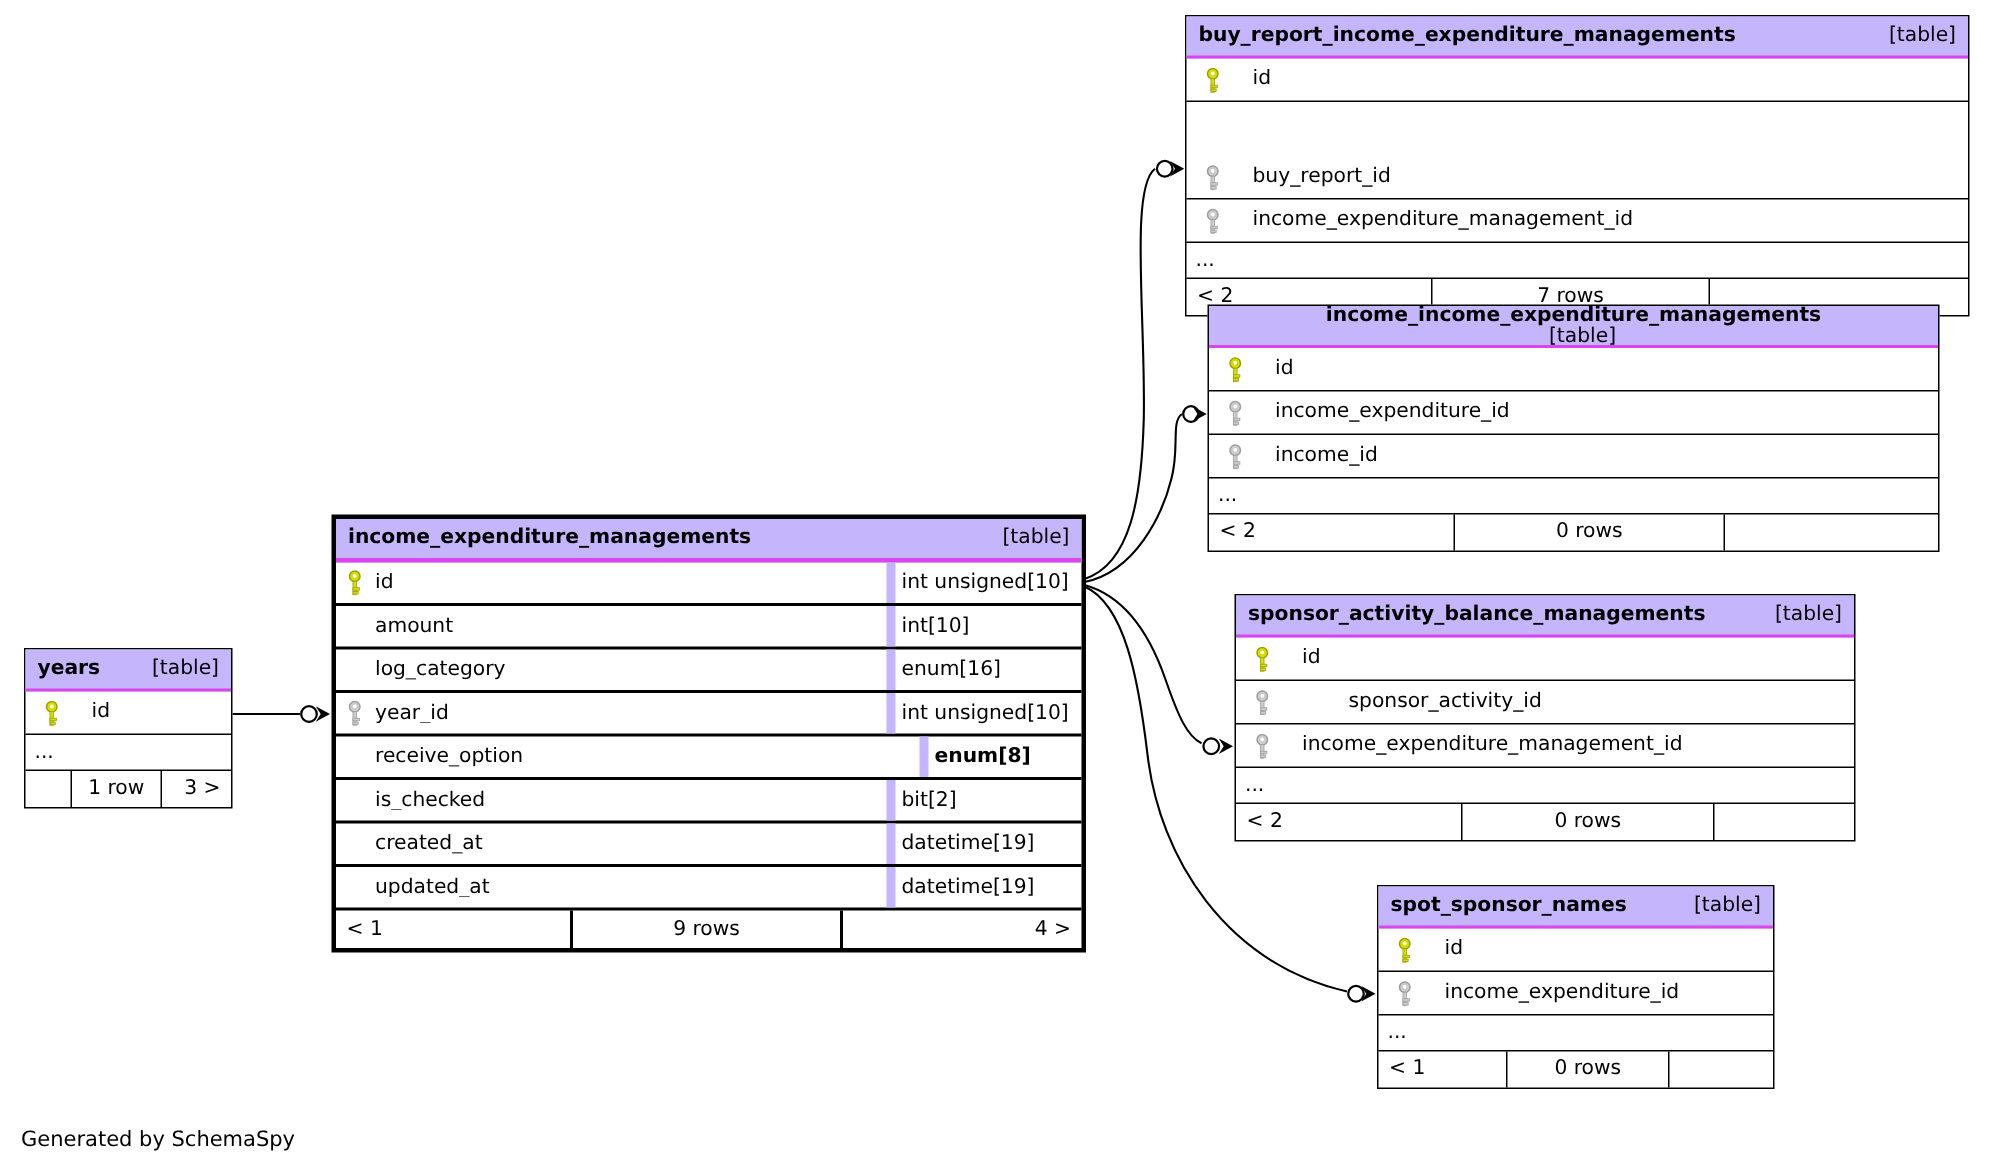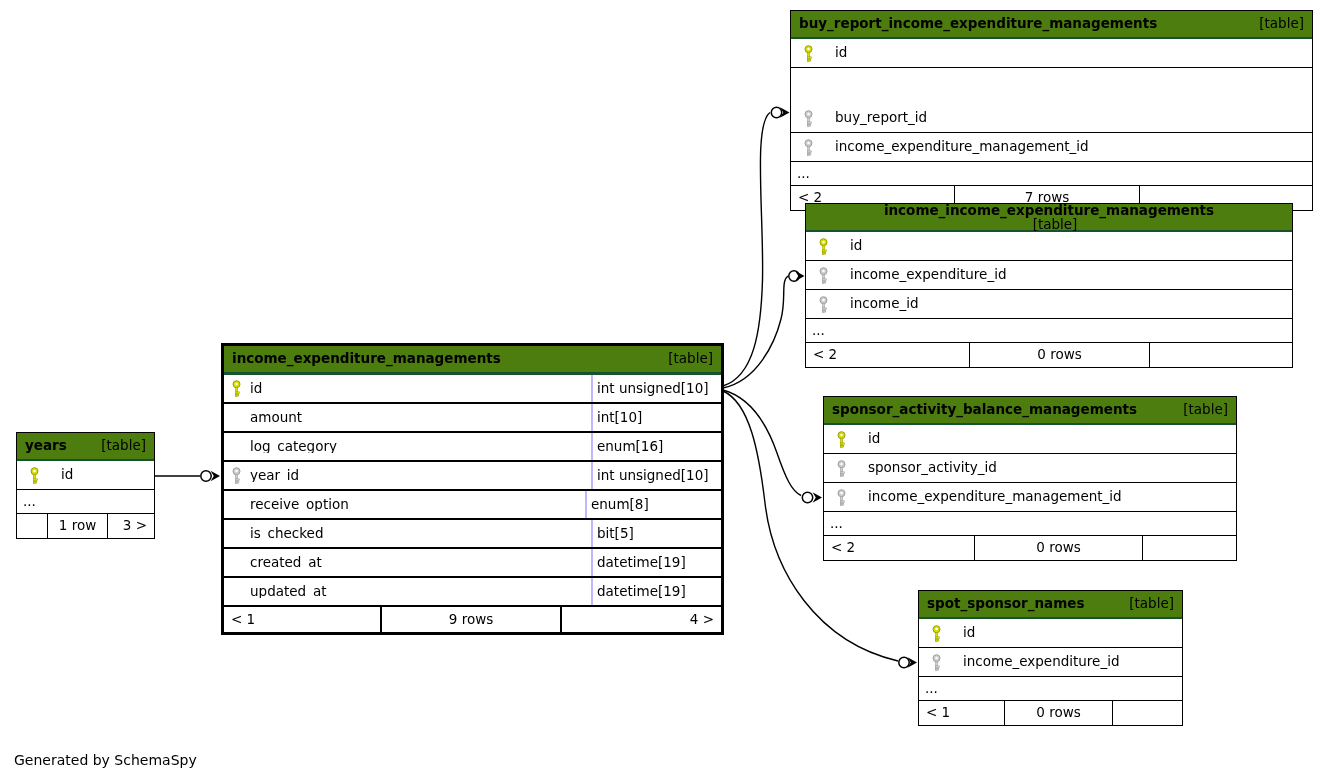--- a/index.html
+++ b/index.html
@@ -11,37 +11,37 @@
   svg.edges{position:absolute;left:0;top:0;z-index:1;}
   #tables-layer{position:absolute;left:0;top:0;width:100%;height:100%;z-index:2;}
 
   .tbl{
     position:absolute;background:#fff;border:1px solid #000;
     box-sizing:border-box;font-size:13.5px;line-height:1;
   }
   .tbl.emph{border-width:3px;}
 
   .hdr{
-    background:#4d7c0f;border-bottom:2px solid #14532d;
+    background:#c4b5fd;border-bottom:2px solid #d946ef;
     display:flex;align-items:center;justify-content:space-between;
     padding:0 8px;box-sizing:border-box;white-space:nowrap;
   }
   .tbl.emph .hdr{border-bottom-width:3px;}
   .tname{font-weight:bold;}
   .ttag{margin-left:12px;}
 
   .row{display:flex;align-items:center;border-bottom:1px solid #000;box-sizing:border-box;white-space:nowrap;}
   .tbl.emph .row{border-bottom-width:2px;}
 
   .keycell{width:44px;padding-left:12px;box-sizing:border-box;display:flex;align-items:center;flex:none;}
   .tbl.emph .keycell{width:26px;padding-left:7px;}
   .cname{flex:1;overflow:hidden;}
   .ctype{
     flex:none;align-self:stretch;display:flex;align-items:center;
-    border-left:2px solid #c4b5fd;padding-left:4px;box-sizing:border-box;overflow:hidden;
+    border-left:6px solid #c4b5fd;padding-left:4px;box-sizing:border-box;overflow:hidden;
   }
 
   .ell{border-bottom:1px solid #000;box-sizing:border-box;display:flex;align-items:center;padding-left:6px;}
 
   .ftr{display:flex;box-sizing:border-box;}
   .fcell{display:flex;align-items:center;box-sizing:border-box;border-right:1px solid #000;padding:0 7px;overflow:hidden;white-space:nowrap;}
   .tbl.emph .fcell{border-right-width:2px;}
   .fcell:last-child{border-right:none;}
   .fcell.left{justify-content:flex-start;}
   .fcell.center{justify-content:center;}
@@ -142,26 +142,26 @@
               <rect x="4.3" y="11.8" width="4.3" height="1.7" fill="#cccccc" stroke="#9e9e9e" stroke-width="0.5"></rect>
               <rect x="4.3" y="14.4" width="3.5" height="1.6" fill="#cccccc" stroke="#9e9e9e" stroke-width="0.5"></rect>
             </svg>
           </span>
           <span class="cname">year_id</span>
           <span class="ctype" style="width: 130px;">int unsigned[10]</span>
         </div>
         <div class="row" style="height: 29px;">
           <span class="keycell"></span>
           <span class="cname">receive_option</span>
-          <span class="ctype" style="width: 136px;">enum[8]</span>
+          <span class="ctype" style="width: 108px; font-weight: bold;">enum[8]</span>
         </div>
         <div class="row" style="height: 29px;">
           <span class="keycell"></span>
           <span class="cname">is_checked</span>
-          <span class="ctype" style="width: 130px;">bit[5]</span>
+          <span class="ctype" style="width: 130px;">bit[2]</span>
         </div>
         <div class="row" style="height: 29px;">
           <span class="keycell"></span>
           <span class="cname">created_at</span>
           <span class="ctype" style="width: 130px;">datetime[19]</span>
         </div>
         <div class="row" style="height: 29px;">
           <span class="keycell"></span>
           <span class="cname">updated_at</span>
           <span class="ctype" style="width: 130px;">datetime[19]</span>
@@ -278,21 +278,21 @@
             <svg width="11" height="17" viewBox="0 0 11 17">
               <circle cx="5.5" cy="4.2" r="3.5" fill="#d6dd02" stroke="#9aa000" stroke-width="1"></circle>
               <circle cx="5.5" cy="3.9" r="1.25" fill="#ffffff"></circle>
               <rect x="4.3" y="7.5" width="2.4" height="9" fill="#d6dd02" stroke="#9aa000" stroke-width="0.5"></rect>
               <rect x="4.3" y="11.8" width="4.3" height="1.7" fill="#d6dd02" stroke="#9aa000" stroke-width="0.5"></rect>
               <rect x="4.3" y="14.4" width="3.5" height="1.6" fill="#d6dd02" stroke="#9aa000" stroke-width="0.5"></rect>
             </svg>
           </span>
           <span class="cname">id</span>
         </div>
-        <div class="row" style="height: 29px;">
+        <div class="row" style="height: 29px; gap: 31px;">
           <span class="keycell">
             <svg width="11" height="17" viewBox="0 0 11 17">
               <circle cx="5.5" cy="4.2" r="3.5" fill="#cccccc" stroke="#9e9e9e" stroke-width="1"></circle>
               <circle cx="5.5" cy="3.9" r="1.25" fill="#ffffff"></circle>
               <rect x="4.3" y="7.5" width="2.4" height="9" fill="#cccccc" stroke="#9e9e9e" stroke-width="0.5"></rect>
               <rect x="4.3" y="11.8" width="4.3" height="1.7" fill="#cccccc" stroke="#9e9e9e" stroke-width="0.5"></rect>
               <rect x="4.3" y="14.4" width="3.5" height="1.6" fill="#cccccc" stroke="#9e9e9e" stroke-width="0.5"></rect>
             </svg>
           </span>
           <span class="cname">sponsor_activity_id</span>

